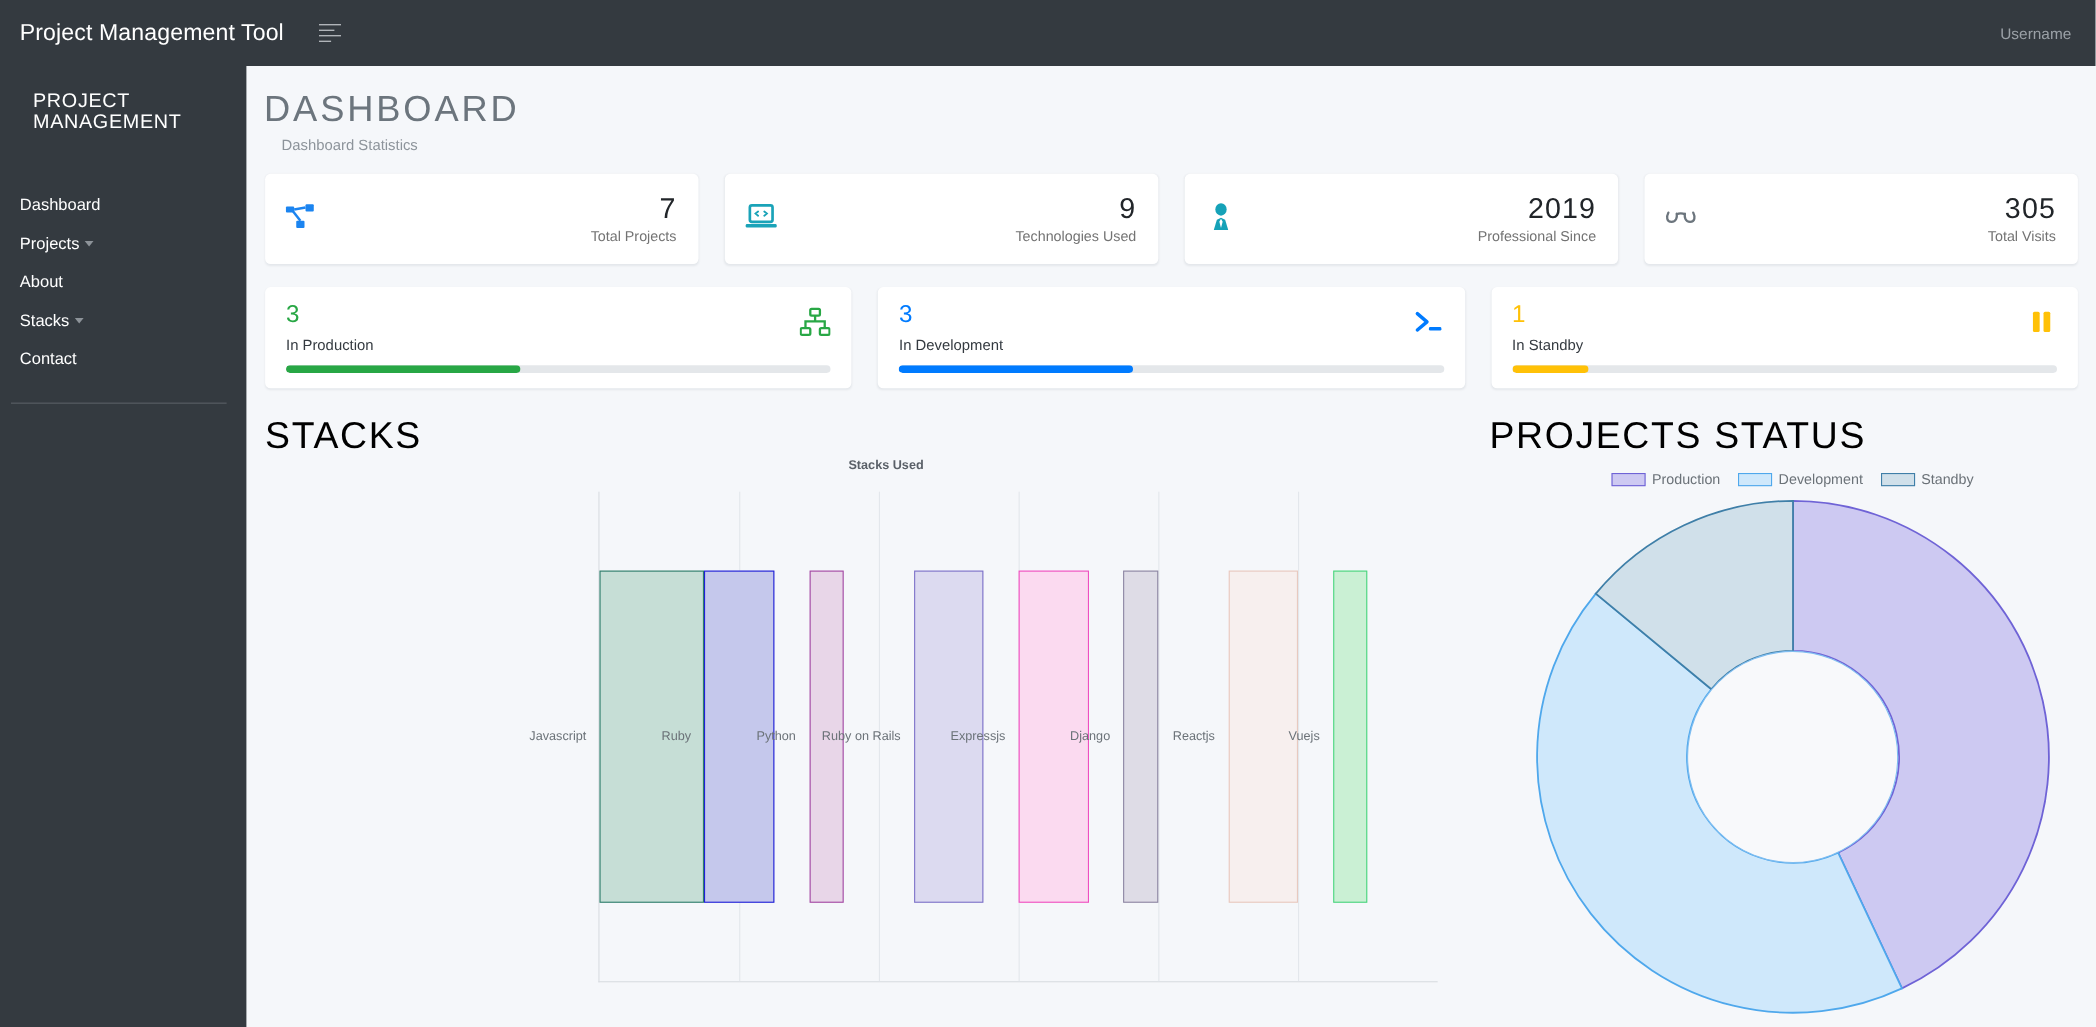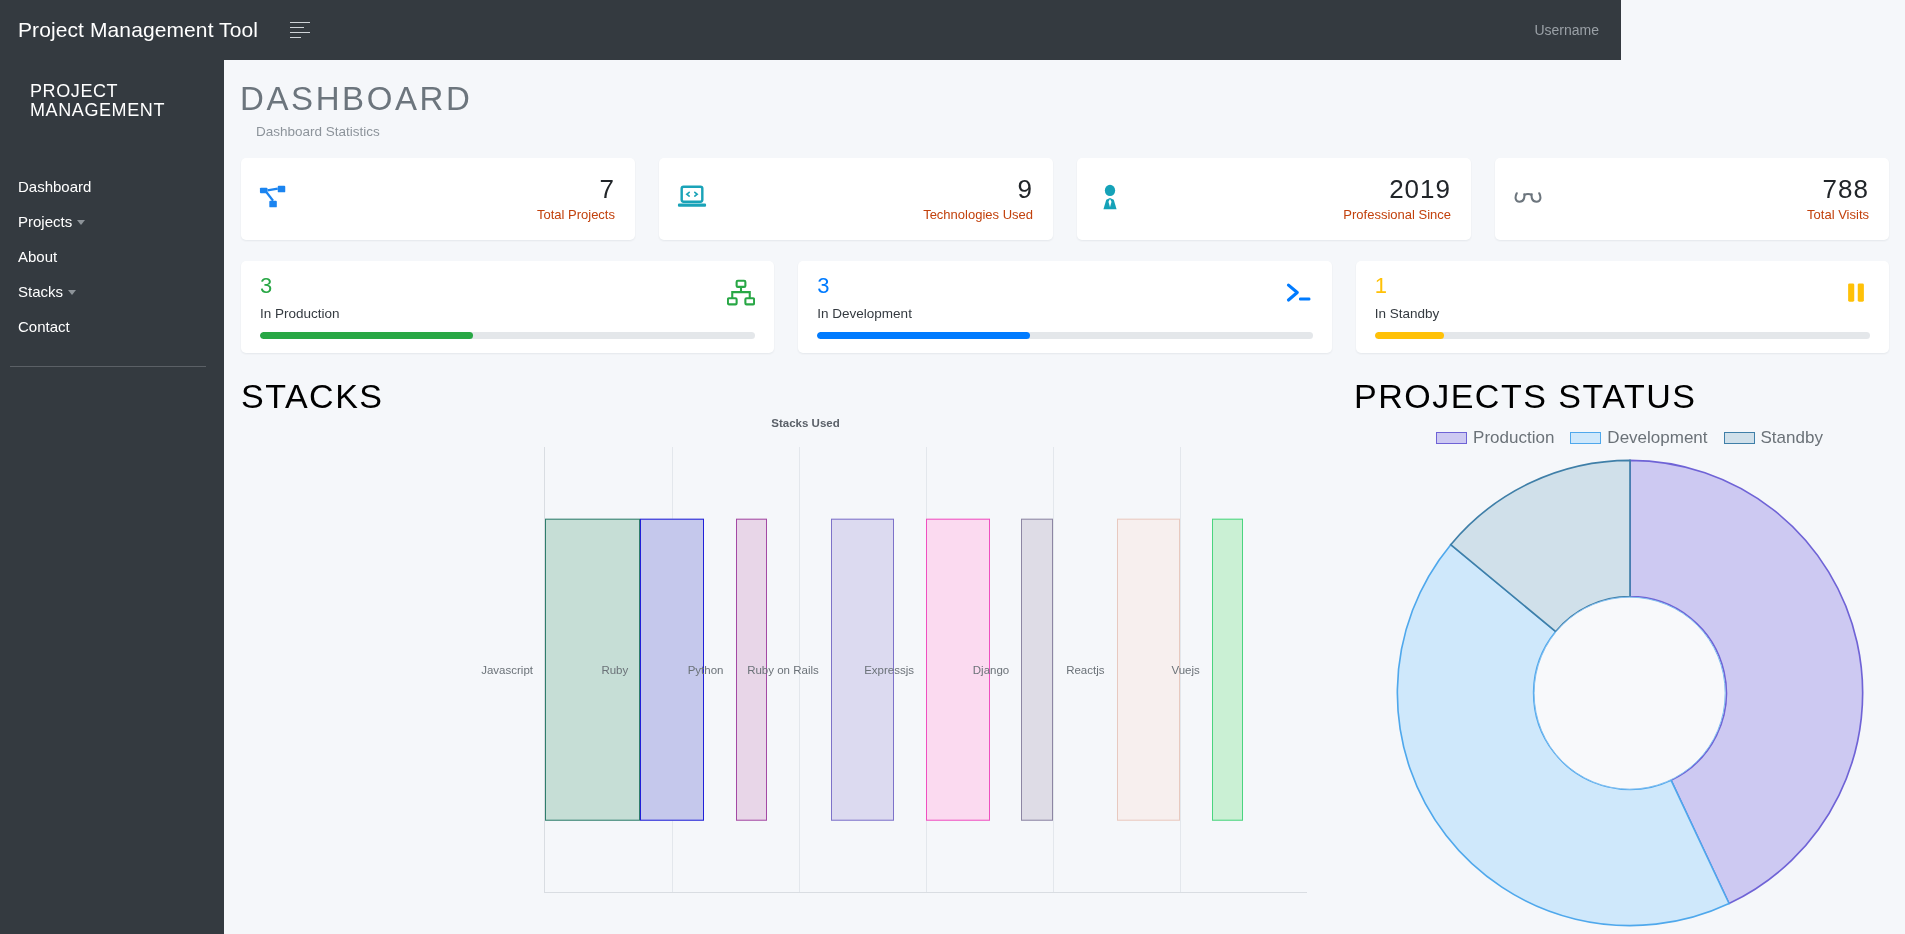--- a/index.html
+++ b/index.html
@@ -6,21 +6,21 @@
   html, body {
     width: 1905px; height: 934px;
     overflow: hidden;
     background: #f5f7fa;
     font-family: "Liberation Sans", sans-serif;
   }
 
   
   .topbar {
     position: absolute; top: 0; left: 0;
-    width: 1621px; height: 60px;
+    width: 1905px; height: 60px;
     background: #343a40;
     display: flex; align-items: center;
     z-index: 20;
   }
   .topbar-brand {
     color: #ffffff;
     font-size: 21px;
     margin-left: 18px;
     letter-spacing: .1px;
     white-space: nowrap;
@@ -114,21 +114,21 @@
     display: flex; align-items: center;
     padding: 0 20px 0 18px;
   }
   .stat-icon { flex: 0 0 auto; }
   .stat-text { margin-left: auto; text-align: right; }
   .stat-value {
     font-size: 26px; color: #212529; font-weight: 400;
     line-height: 1.05; letter-spacing: 1px;
   }
   .stat-label {
-    font-size: 13px; color: #c2410c; margin-top: 4px;
+    font-size: 13px; color: #737373; margin-top: 4px;
   }
 
   
   .cards-row2 {
     display: flex; gap: 24px;
     margin: 21px 0 0 17px;
     width: 1648px;
   }
   .prog-card {
     flex: 1 1 0;
@@ -202,21 +202,21 @@
   
   .donut-legend {
     display: flex; justify-content: center; gap: 16px;
     margin-top: 12px; align-items: center;
   }
   .legend-item { display: flex; align-items: center; gap: 6px; }
   .legend-swatch {
     width: 31px; height: 12px;
     border-width: 1.2px; border-style: solid;
   }
-  .legend-text { font-size: 17px; color: #6b7278; }
+  .legend-text { font-size: 13px; color: #6b7278; }
   .donut-wrap {
     position: relative;
     width: 470px; height: 470px;
     margin: 10px auto 0 auto;
   }
   .donut-hole {
     position: absolute;
     left: 50%; top: 50%; transform: translate(-50%,-50%);
     width: 41%; height: 41%;
     border-radius: 50%;
@@ -293,21 +293,21 @@
           <div class="stat-value">2019</div>
           <div class="stat-label">Professional Since</div>
         </div>
       </div>
       <div class="stat-card">
         <div class="stat-icon"><svg width="30" height="30" viewBox="0 0 32 32" fill="#6c757d">
             <path d="M4 12 C2 16 2 21 7 21 C12 21 12.5 16 12 13 M28 12 C30 16 30 21 25 21 C20 21 19.5 16 20 13" fill="none" stroke="#6c757d" stroke-width="2.2" stroke-linecap="round"></path>
             <path d="M12 14 C14 12.4 18 12.4 20 14" fill="none" stroke="#6c757d" stroke-width="2.2"></path>
           </svg></div>
         <div class="stat-text">
-          <div class="stat-value">788</div>
+          <div class="stat-value">305</div>
           <div class="stat-label">Total Visits</div>
         </div>
       </div>
     </div>
 
   <div class="cards-row2" id="prog-row">
       <div class="prog-card">
         <div class="prog-top">
           <div>
             <div class="prog-num" style="color: rgb(40, 167, 69);">3</div>

